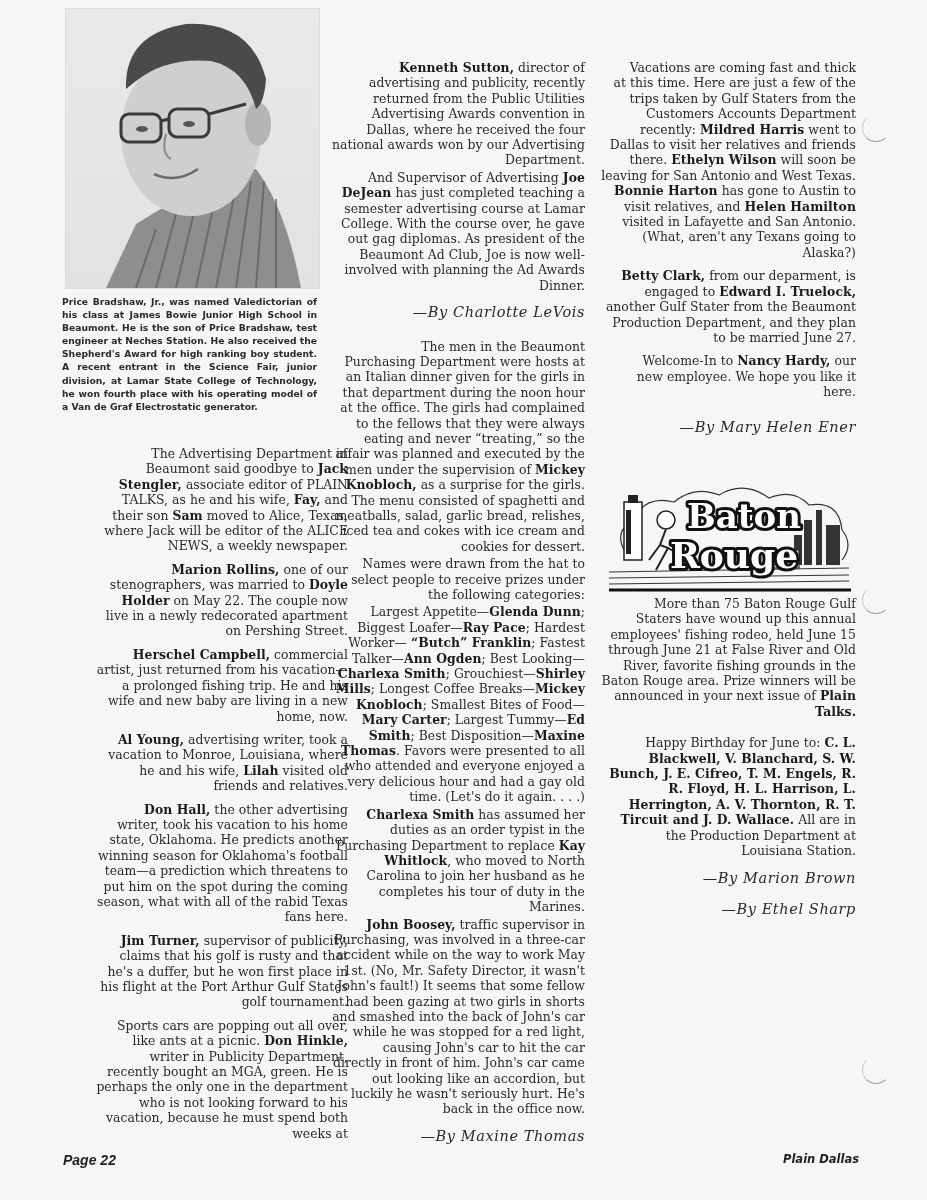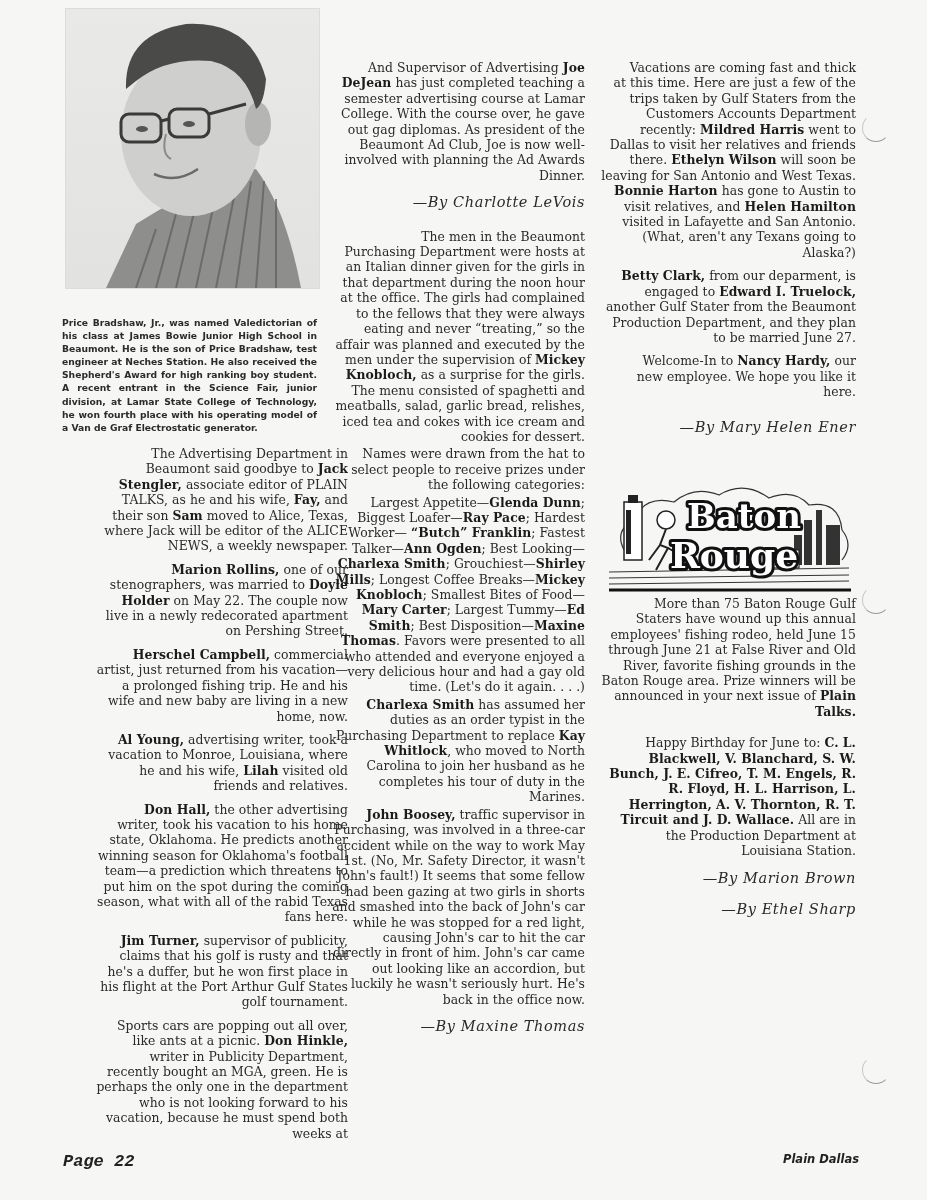--- a/index.html
+++ b/index.html
@@ -17,23 +17,23 @@
   #col2 { left: 332px; top: 60px; width: 253px; }
   #col3 { left: 601px; top: 60px; width: 255px; }
   #photo {
     position: absolute; left: 65px; top: 8px; width: 253px; height: 279px;
     background: linear-gradient(180deg, #e9e9e7 0%, #e2e2e0 100%);
     border: 1px solid #dcdcd8; overflow: hidden;
   }
   #caption {
     position: absolute; left: 62px; top: 295px; width: 255px;
     font-family: "DejaVu Sans", "Liberation Sans", sans-serif; font-weight: bold;
-    font-size: 9.2px; line-height: 13.1px; text-align: justify; color: #2b2b2b; margin-top: 21px;
+    font-size: 9.2px; line-height: 13.1px; text-align: justify; color: #2b2b2b;
   }
-  #folio-left { position: absolute; left: 63px; top: 1152px; font-family: Liberation Mono, monospace; font-style: italic; font-weight: bold; font-size: 17px; color: #222; }
+  #folio-left { position: absolute; left: 63px; top: 1152px; font-family: Liberation Sans, sans-serif; font-style: italic; font-weight: bold; font-size: 14px; color: #222; }
   #folio-right { position: absolute; left: 783px; top: 1152px; font-family: "DejaVu Sans", sans-serif; font-style: italic; font-weight: bold; font-size: 11.5px; color: #222; }
   #logo { position: absolute; left: 604px; top: 480px; width: 252px; height: 116px; }
   .hole { position: absolute; width: 26px; height: 26px; border-radius: 50%; border: 1.5px solid transparent; border-bottom-color: #9a9a98; border-left-color: #c8c8c6; }
   #hole1 { left: 862px; top: 114px; }
   #hole2 { left: 862px; top: 586px; }
   #hole3 { left: 862px; top: 1056px; }
 </style>
 </head>
 <body>
 
@@ -81,20 +81,21 @@
   <p><span>The Advertising Department in Beaumont said goodbye to </span><b>Jack Stengler,</b><span> associate editor of PLAIN TALKS, as he and his wife, </span><b>Fay,</b><span> and their son </span><b>Sam</b><span> moved to Alice, Texas, where Jack will be editor of the ALICE NEWS, a weekly newspaper.</span></p>
   <p><b>Marion Rollins,</b><span> one of our stenographers, was married to </span><b>Doyle Holder</b><span> on May 22. The couple now live in a newly redecorated apartment on Pershing Street.</span></p>
   <p><b>Herschel Campbell,</b><span> commercial artist, just returned from his vacation—a prolonged fishing trip. He and his wife and new baby are living in a new home, now.</span></p>
   <p><b>Al Young,</b><span> advertising writer, took a vacation to Monroe, Louisiana, where he and his wife, </span><b>Lilah</b><span> visited old friends and relatives.</span></p>
   <p><b>Don Hall,</b><span> the other advertising writer, took his vacation to his home state, Oklahoma. He predicts another winning season for Oklahoma's football team—a prediction which threatens to put him on the spot during the coming season, what with all of the rabid Texas fans here.</span></p>
   <p><b>Jim Turner,</b><span> supervisor of publicity, claims that his golf is rusty and that he's a duffer, but he won first place in his flight at the Port Arthur Gulf States golf tournament.</span></p>
   <p><span>Sports cars are popping out all over, like ants at a picnic. </span><b>Don Hinkle,</b><span> writer in Publicity Department, recently bought an MGA, green. He is perhaps the only one in the department who is not looking forward to his vacation, because he must spend both weeks at</span></p>
 </div>
 
 <div class="col" id="col2">
+  <p class="tight"><b>Kenneth Sutton,</b><span> director of advertising and publicity, recently returned from the Public Utilities Advertising Awards convention in Dallas, where he received the four national awards won by our Advertising Department.</span></p>
   <p class="tight"><span>And Supervisor of Advertising </span><b>Joe DeJean</b><span> has just completed teaching a semester advertising course at Lamar College. With the course over, he gave out gag diplomas. As president of the Beaumont Ad Club, Joe is now well-involved with planning the Ad Awards Dinner.</span></p>
   <p class="byline">—By Charlotte LeVois</p>
   <p class="tight" style="margin-top:18px"><span>The men in the Beaumont Purchasing Department were hosts at an Italian dinner given for the girls in that department during the noon hour at the office. The girls had complained to the fellows that they were always eating and never “treating,” so the affair was planned and executed by the men under the supervision of </span><b>Mickey Knobloch,</b><span> as a surprise for the girls. The menu consisted of spaghetti and meatballs, salad, garlic bread, relishes, iced tea and cokes with ice cream and cookies for dessert.</span></p>
   <p class="tight">Names were drawn from the hat to select people to receive prizes under the following categories:</p>
   <p class="tight" id="prize-list"><span>Largest Appetite—</span><b>Glenda Dunn</b><span>; </span><span>Biggest Loafer—</span><b>Ray Pace</b><span>; </span><span>Hardest Worker— </span><b>“Butch” Franklin</b><span>; </span><span>Fastest Talker—</span><b>Ann Ogden</b><span>; </span><span>Best Looking—</span><b>Charlexa Smith</b><span>; </span><span>Grouchiest—</span><b>Shirley Mills</b><span>; </span><span>Longest Coffee Breaks—</span><b>Mickey Knobloch</b><span>; </span><span>Smallest Bites of Food—</span><b>Mary Carter</b><span>; </span><span>Largest Tummy—</span><b>Ed Smith</b><span>; </span><span>Best Disposition—</span><b>Maxine Thomas</b><span>. </span><span>Favors were presented to all who attended and everyone enjoyed a very delicious hour and had a gay old time. (Let's do it again. . . .)</span></p>
   <p class="tight"><b>Charlexa Smith</b><span> has assumed her duties as an order typist in the Purchasing Department to replace </span><b>Kay Whitlock</b><span>, who moved to North Carolina to join her husband as he completes his tour of duty in the Marines.</span></p>
   <p class="tight"><b>John Boosey,</b><span> traffic supervisor in Purchasing, was involved in a three-car accident while on the way to work May 1st. (No, Mr. Safety Director, it wasn't John's fault!) It seems that some fellow had been gazing at two girls in shorts and smashed into the back of John's car while he was stopped for a red light, causing John's car to hit the car directly in front of him. John's car came out looking like an accordion, but luckily he wasn't seriously hurt. He's back in the office now.</span></p>
   <p class="byline">—By Maxine Thomas</p>
 </div>
 

